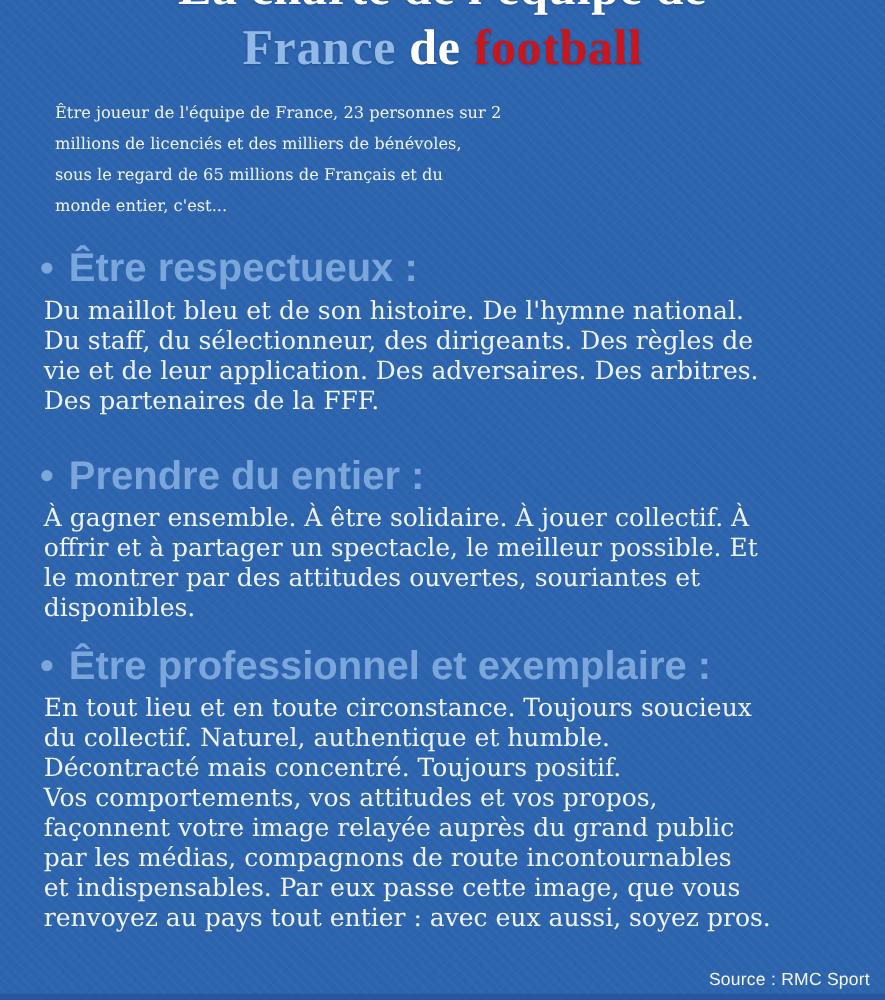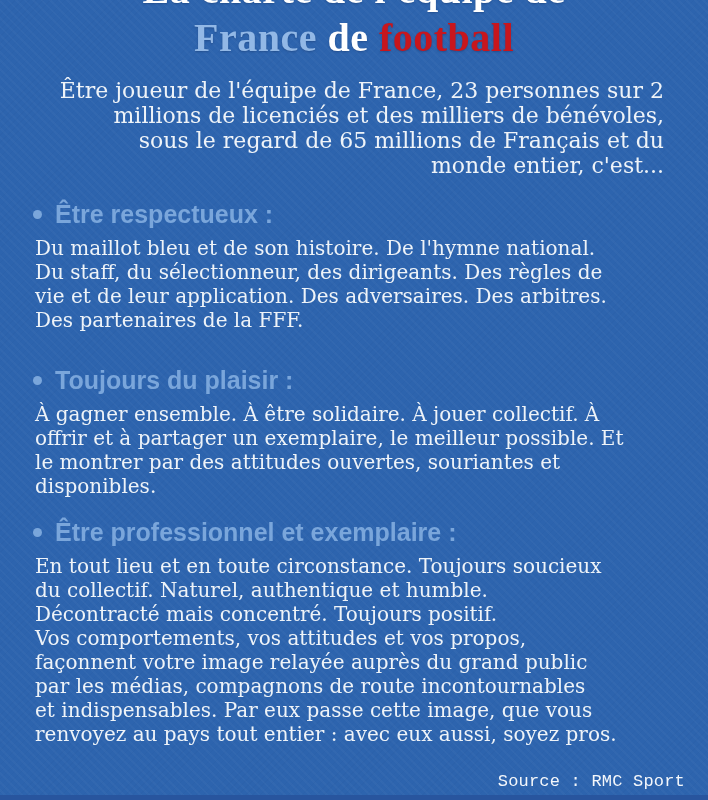--- a/index.html
+++ b/index.html
@@ -38,38 +38,38 @@
     letter-spacing: 0.5px;
   }
   .title-line2 .t-blue { color: #92b8e6; }
   .title-line2 .t-white { color: #ffffff; }
   .title-line2 .t-red { color: #c8161d; }
 
   
   .intro {
     margin: 16px auto 0 auto;
     width: 620px;
-    text-align: right;
-    font-size: 22px;
+    text-align: left;
+    font-size: 13px;
     line-height: 25px;
     color: #eef3f8;
     white-space: pre-line;
   }
 
   
   .section { margin-top: 32px; }
   .section.first { margin-top: 22px; }
   .section-heading {
     display: flex;
     align-items: center;
     gap: 13px;
     padding-left: 33px;
     font-family: "Liberation Sans", sans-serif;
     font-weight: 700;
-    font-size: 25px;
+    font-size: 32px;
     line-height: 28px;
     color: #7aa6db;
   }
   .bullet {
     width: 9px;
     height: 9px;
     border-radius: 50%;
     background: #7aa6db;
     flex: 0 0 auto;
   }
@@ -81,24 +81,24 @@
     line-height: 24px;
     color: #eef3f8;
     white-space: pre-line;
   }
   .section.s2 { margin-top: 34px; }
   .section.s3 { margin-top: 20px; }
 
   
   .source {
     position: absolute;
-    right: 23px;
+    right: 12px;
     bottom: 9px;
-    font-family: Liberation Mono, monospace;
-    font-size: 17px;
+    font-family: Liberation Sans, sans-serif;
+    font-size: 14px;
     color: #f4f7fb;
     letter-spacing: 0.2px;
   }
 </style>
 </head>
 <body>
 
 <div class="page">
 
   <div class="title-block">
@@ -118,24 +118,24 @@
     </div>
     <div class="section-body">Du maillot bleu et de son histoire. De l'hymne national.
 Du staff, du sélectionneur, des dirigeants. Des règles de
 vie et de leur application. Des adversaires. Des arbitres.
 Des partenaires de la FFF.</div>
   </div>
 
   <div class="section s2">
     <div class="section-heading">
       <span class="bullet"></span>
-      <span>Toujours du plaisir :</span>
+      <span>Prendre du entier :</span>
     </div>
     <div class="section-body">À gagner ensemble. À être solidaire. À jouer collectif. À
-offrir et à partager un exemplaire, le meilleur possible. Et
+offrir et à partager un spectacle, le meilleur possible. Et
 le montrer par des attitudes ouvertes, souriantes et
 disponibles.</div>
   </div>
 
   <div class="section s3">
     <div class="section-heading">
       <span class="bullet"></span>
       <span>Être professionnel et exemplaire :</span>
     </div>
     <div class="section-body">En tout lieu et en toute circonstance. Toujours soucieux

